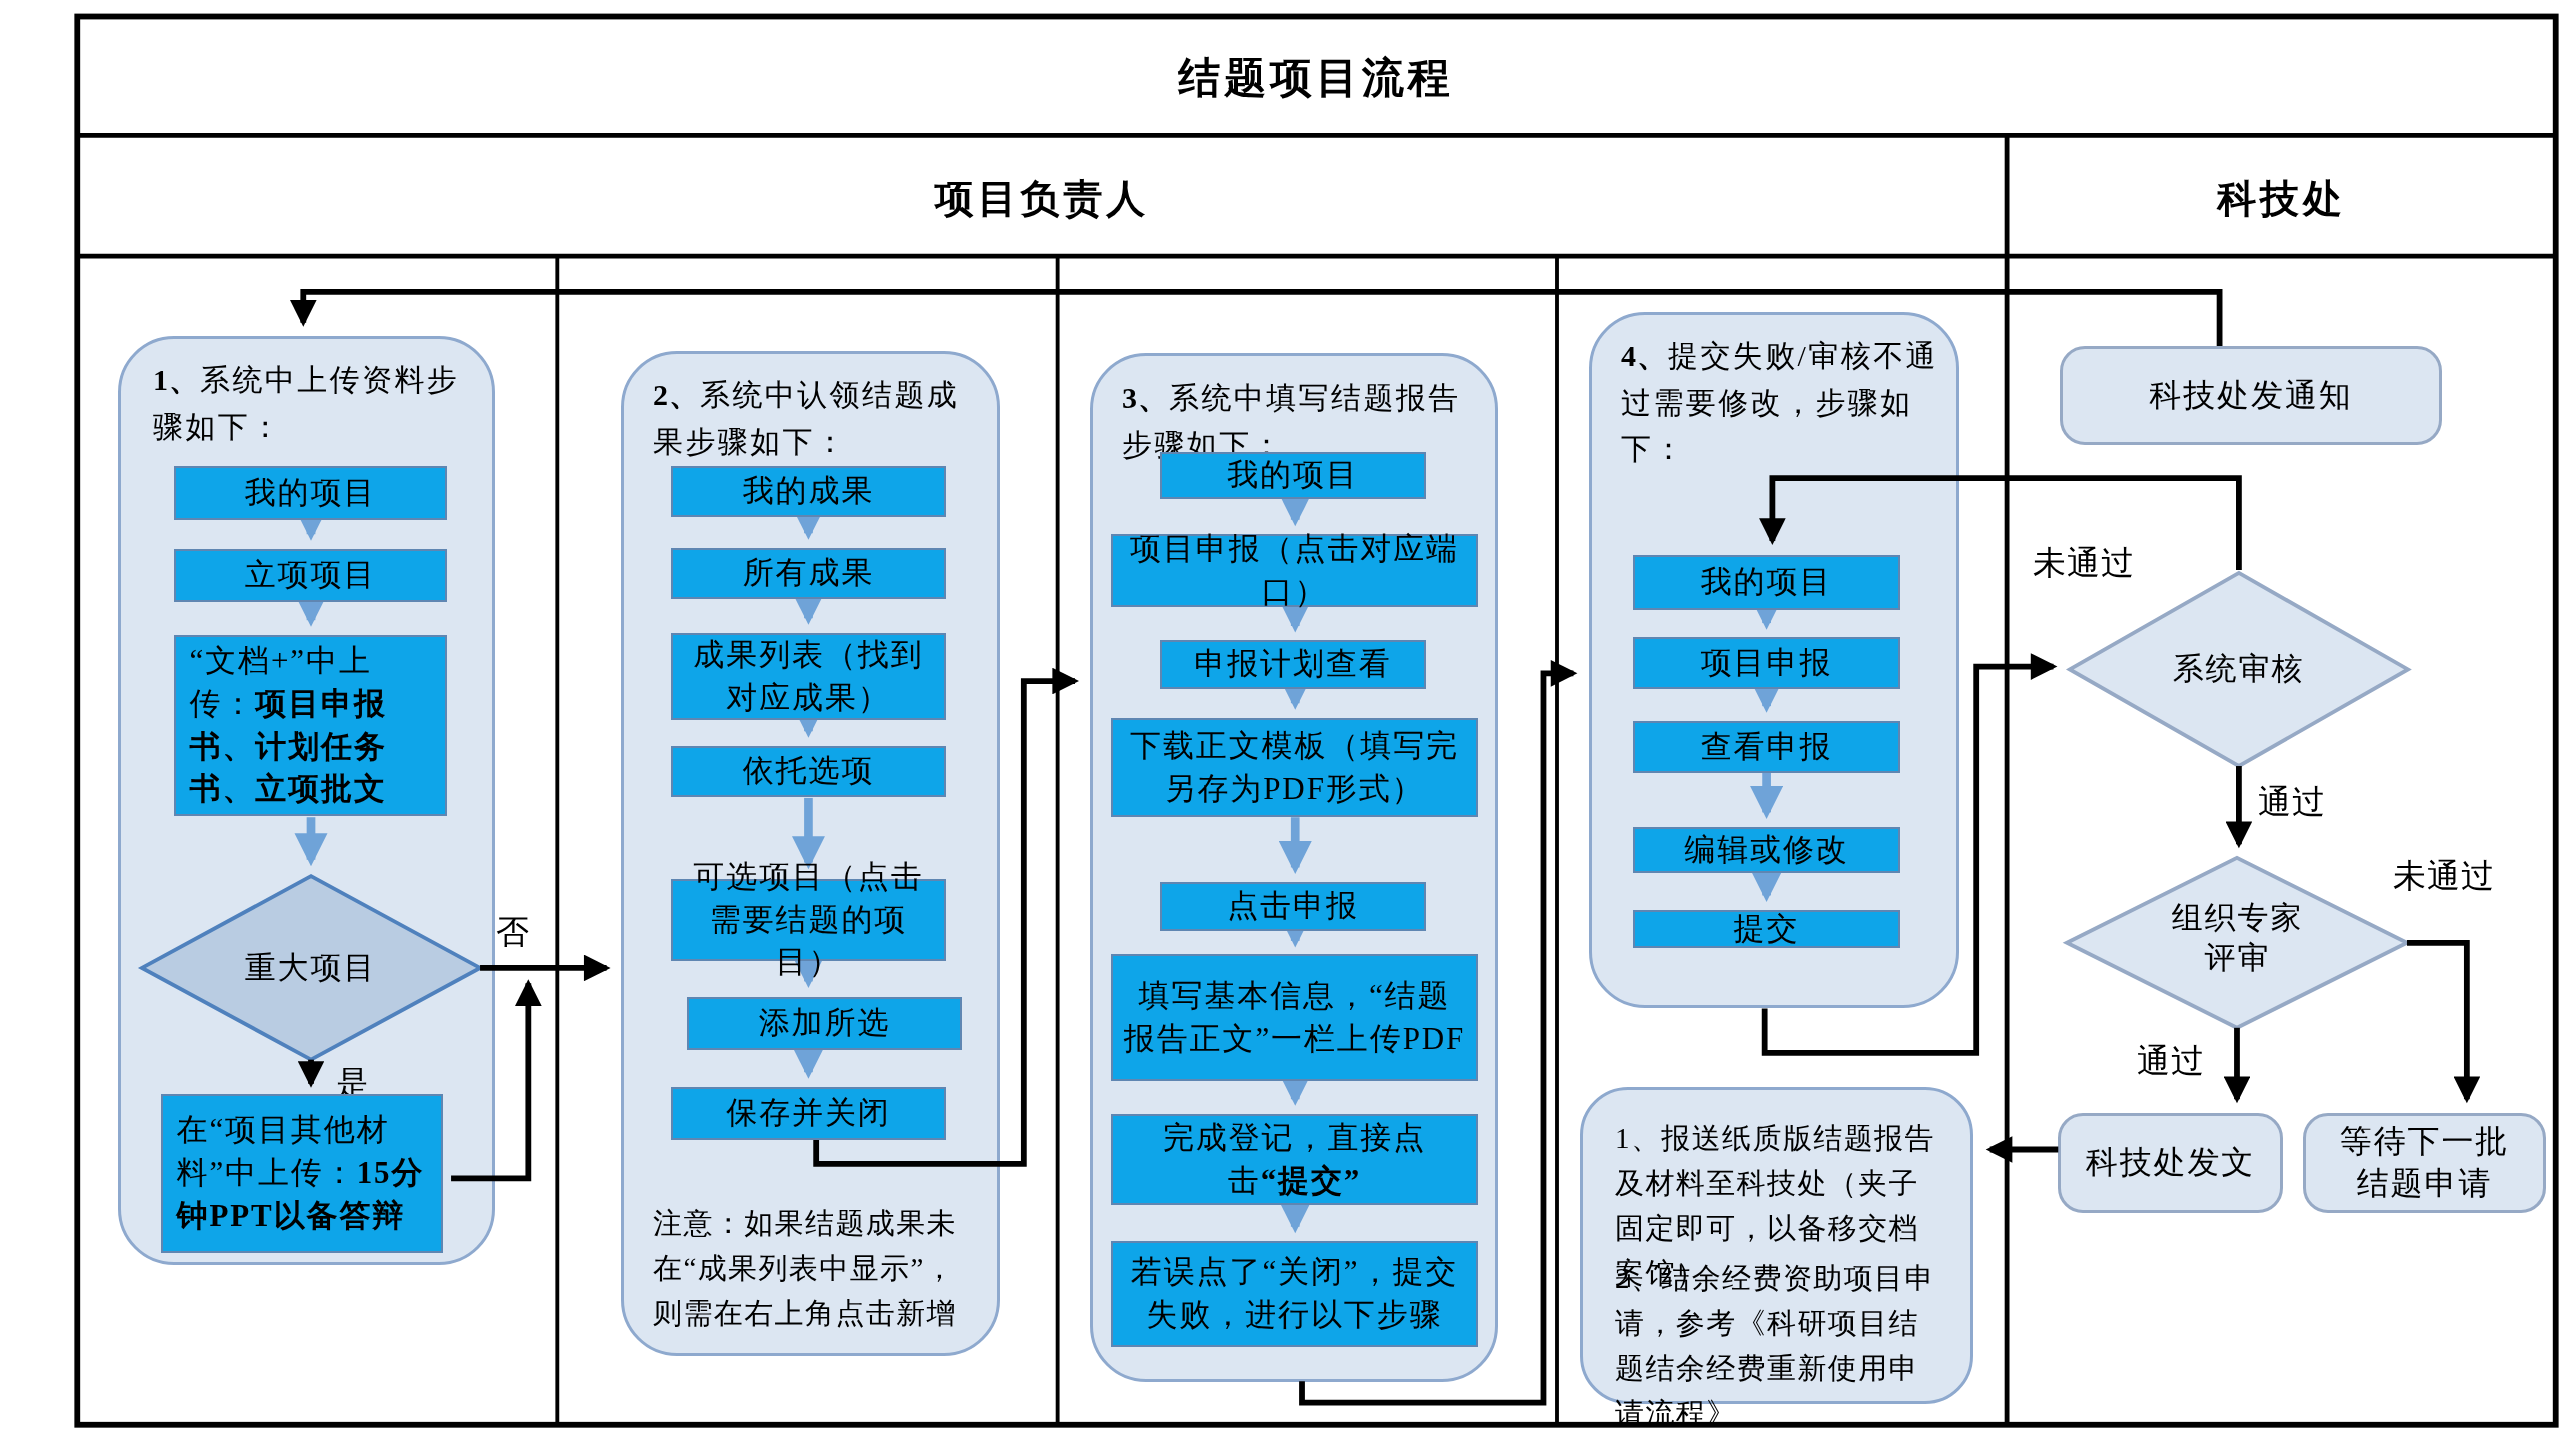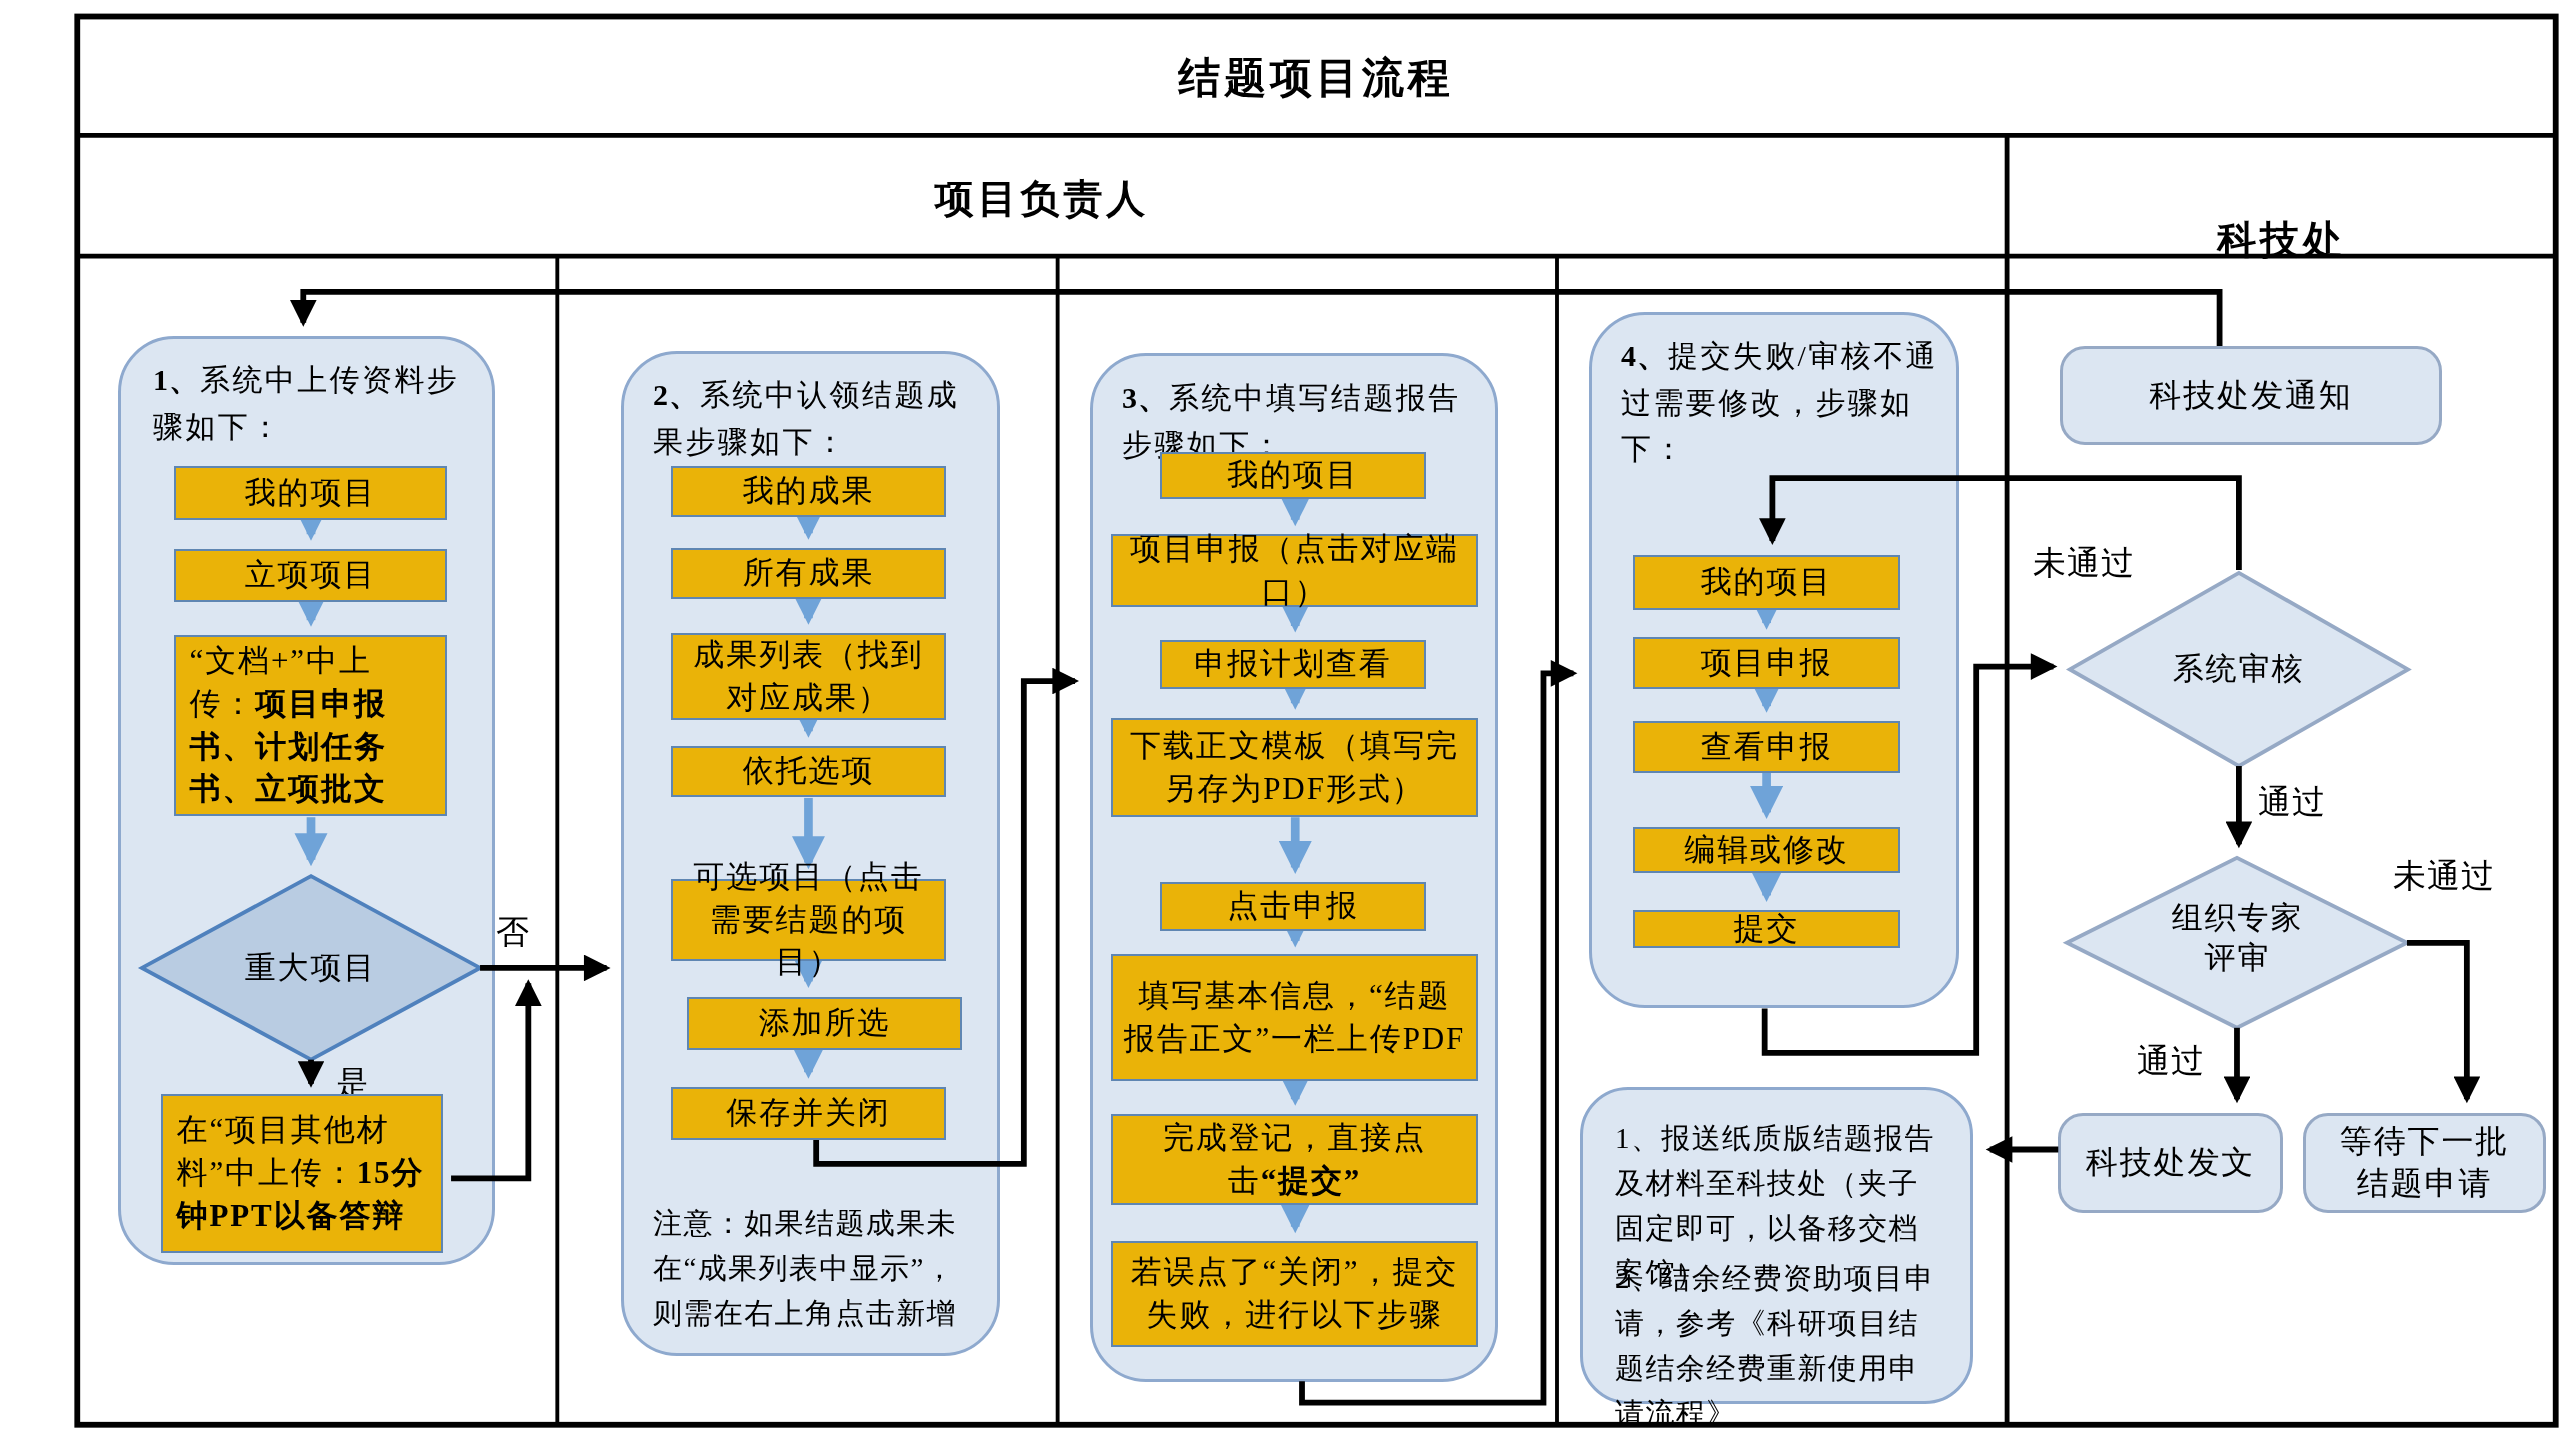--- a/index.html
+++ b/index.html
@@ -11,21 +11,21 @@
   .container{
     position:absolute;z-index:1;background:#dce6f2;border:3.9px solid #8ea9ce;border-radius:56px;
     box-sizing:border-box;
   }
   .rbox{
     position:absolute;z-index:1;background:#dce6f2;border:3.9px solid #96a9c5;border-radius:25px;
     box-sizing:border-box;display:flex;align-items:center;justify-content:center;
     font-size:32px;letter-spacing:1.9px;text-align:center;line-height:1.3;
   }
   .box{
-    position:absolute;z-index:10;background:#eab308;border:2.9px solid #5f86b2;
+    position:absolute;z-index:10;background:#0ea5e9;border:2.9px solid #5f86b2;
     box-sizing:border-box;display:flex;align-items:center;justify-content:center;
     font-size:31px;letter-spacing:1.9px;text-align:center;line-height:1.38;padding:1.9px 9.7px;
   }
   .box.leftalign{justify-content:flex-start;text-align:left;padding:5.8px 13.5px;}
   .heading{
     position:absolute;z-index:10;font-size:30px;letter-spacing:2.4px;line-height:1.55;text-align:left;
   }
   .heading b{letter-spacing:1px;}
   .notetext{
     position:absolute;z-index:10;font-size:29px;letter-spacing:1.4px;line-height:1.55;text-align:left;
@@ -120,21 +120,21 @@
     <path d="M1829,800 L1829,841" fill="none" stroke="#6fa3d8" stroke-width="9" marker-end="url(#abl)"></path>
     <path d="M1829,904 L1829,927" fill="none" stroke="#6fa3d8" stroke-width="9" marker-end="url(#abl)"></path>
   </svg>
 
   <div class="title" style="left:77px;top:50px;width:2478px;font-size:42px;letter-spacing:3.9px;">
     <span>结题项目流程</span>
   </div>
   <div class="title" style="left:77px;top:172px;width:1930px;font-size:39px;letter-spacing:3.9px;">
     <span>项目负责人</span>
   </div>
-  <div class="title" style="left:2007px;top:172px;width:549px;font-size:39px;letter-spacing:3.9px;margin-top:41px;">
+  <div class="title" style="left:2007px;top:172px;width:549px;font-size:39px;letter-spacing:3.9px;">
     <span>科技处</span>
   </div>
 
   <div class="heading" style="left:153px;top:357px;width:323px;">
     <b>1、</b><span>系统中上传资料步骤如下：</span>
   </div>
   <div class="box" style="left:174px;top:466px;width:273px;height:54px;">
     <span>我的项目</span>
   </div>
   <div class="box" style="left:174px;top:549px;width:273px;height:53px;">

